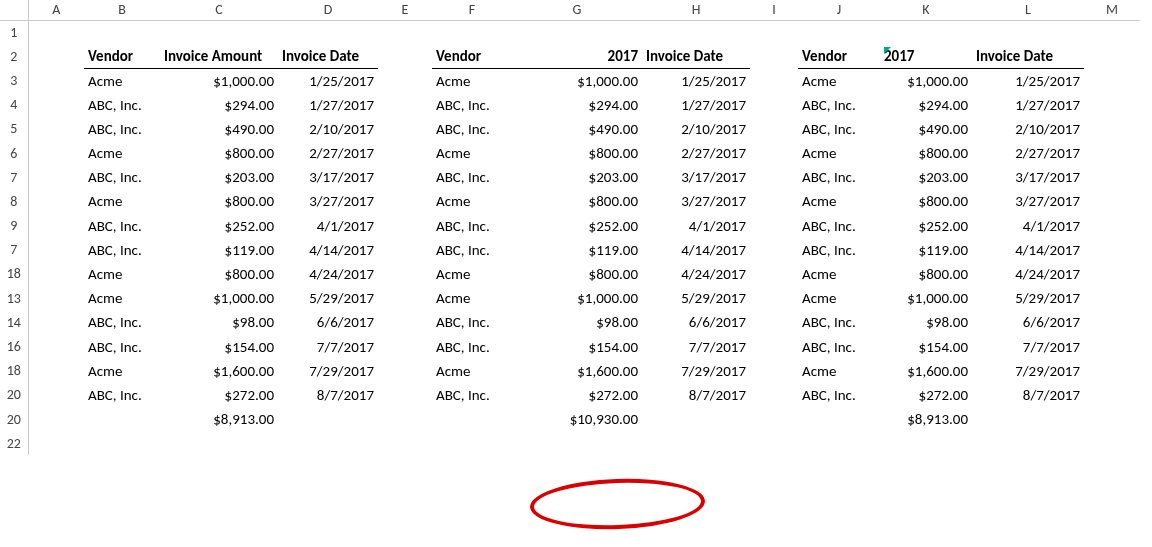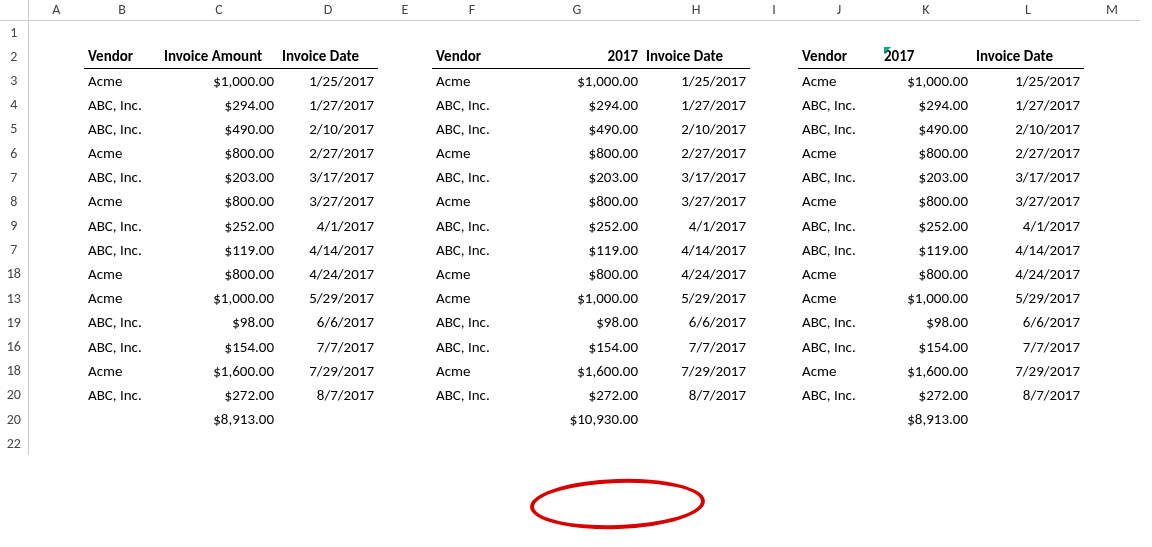--- a/index.html
+++ b/index.html
@@ -331,21 +331,21 @@
           <td class="l">Acme</td>
           <td class="r">$1,000.00</td>
           <td class="r">5/29/2017</td>
           <td></td>
           <td class="l">Acme</td>
           <td class="r">$1,000.00</td>
           <td class="r">5/29/2017</td>
           <td></td>
         </tr>
         <tr>
-          <th class="rowhdr">19</th>
+          <th class="rowhdr">14</th>
           <td></td>
           <td class="l">ABC, Inc.</td>
           <td class="r">$98.00</td>
           <td class="r">6/6/2017</td>
           <td></td>
           <td class="l">ABC, Inc.</td>
           <td class="r">$98.00</td>
           <td class="r">6/6/2017</td>
           <td></td>
           <td class="l">ABC, Inc.</td>

